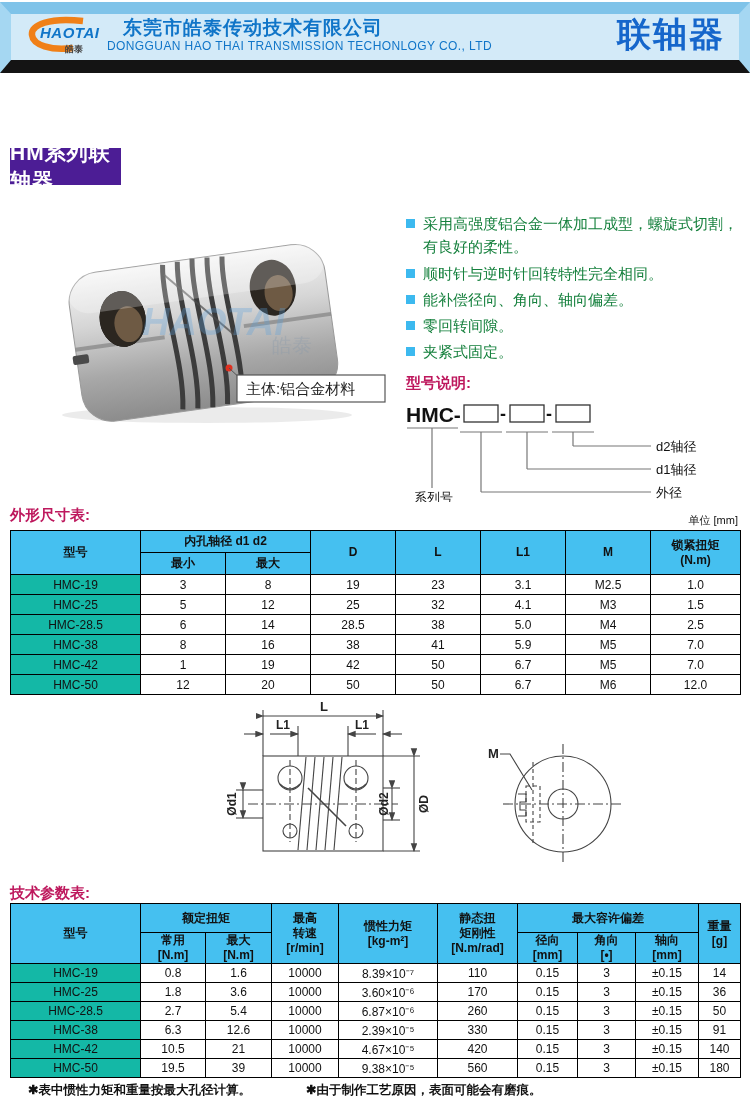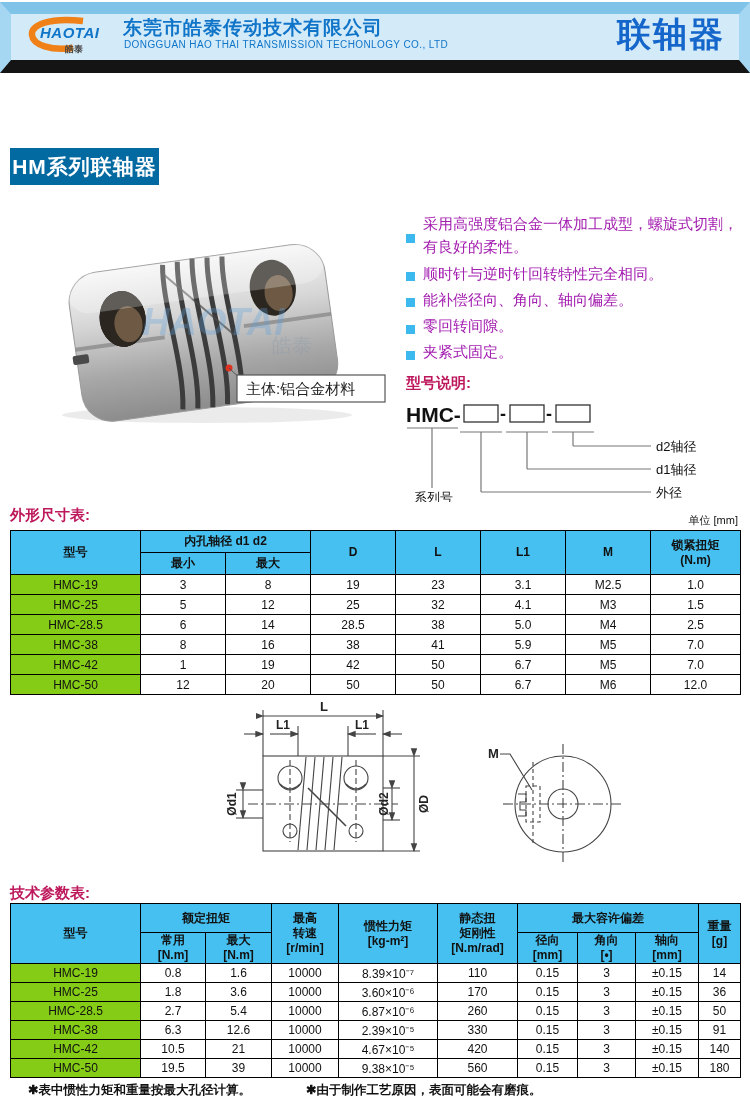--- a/index.html
+++ b/index.html
@@ -11,44 +11,44 @@
   .banner{
     position:absolute;top:2px;left:0;width:750px;height:71px;box-sizing:border-box;
     background:#d3eaf8;
     border-top:12px solid #7fc3e9;
     border-left:11px solid #a5d7f2;
     border-right:11px solid #a5d7f2;
     border-bottom:13px solid #141414;
   }
   .logo{position:absolute;left:12px;top:1px;width:92px;height:44px;}
   .company-cn{position:absolute;left:112px;top:1px;font-size:19px;font-weight:bold;color:#1075c8;letter-spacing:1px;white-space:nowrap;}
-  .company-en{position:absolute;left:113px;top:25px;font-size:10px;color:#1075c8;letter-spacing:.4px;white-space:nowrap;}
+  .company-en{position:absolute;left:96px;top:25px;font-size:12px;color:#1075c8;letter-spacing:.4px;white-space:nowrap;}
   .page-title{position:absolute;right:14px;top:-2px;font-size:34px;font-weight:bold;color:#1566cb;letter-spacing:2px;}
   
   .section-bar{position:absolute;top:148px;left:10px;right:5px;height:37px;display:flex;}
-  .sec-left{width:149px;background:#0369a1;color:#fff;font-size:21px;font-weight:bold;display:flex;align-items:center;justify-content:center;letter-spacing:1px;}
+  .sec-left{width:111px;background:#4c1d95;color:#fff;font-size:21px;font-weight:bold;display:flex;align-items:center;justify-content:center;letter-spacing:1px;}
   .sec-right{flex:1;margin-left:3px;background:#58a8e8;color:#fff;font-size:21px;font-weight:bold;display:flex;align-items:center;padding-left:13px;letter-spacing:1px;}
   
   .photo{position:absolute;left:22px;top:210px;width:368px;height:218px;}
   
   .features{position:absolute;left:406px;top:212px;width:338px;list-style:none;margin:0;padding:0;}
-  .features li{display:flex;font-size:15px;line-height:1.55;color:#a21caf;margin-bottom:3px;align-items:center;}
+  .features li{display:flex;font-size:15px;line-height:1.55;color:#15803d;margin-bottom:3px;}
   .features .bullet{flex:none;width:9px;height:9px;background:#3cb9ef;margin:7px 8px 0 0;}
   
   .model-title{position:absolute;left:406px;top:374px;font-size:15px;font-weight:bold;color:#be185d;}
   .model-diagram{position:absolute;left:406px;top:392px;width:340px;height:110px;}
   
   .tbl-label{position:absolute;left:10px;font-size:15px;font-weight:bold;color:#be185d;}
   .unit-label{position:absolute;right:12px;top:513px;font-size:11px;color:#111;text-align:right;}
   
   table{border-collapse:collapse;table-layout:fixed;position:absolute;left:10px;width:730px;font-size:12px;color:#111;}
   th,td{border:1px solid #000;text-align:center;padding:0 2px;box-sizing:border-box;}
   thead th{background:#45c0f0;font-weight:bold;white-space:pre-line;line-height:1.25;}
   tbody td{background:#fff;height:20px;}
-  tbody td.model{background:#84cc16;}
+  tbody td.model{background:#14b8a6;}
   #dim-table{top:530px;}
   #dim-table thead tr{height:22px;}
   #param-table{top:903px;font-size:12px;}
   #param-table thead tr{height:29px;}
   #param-table tbody td{height:19px;}
   
   .drawing{position:absolute;left:148px;top:698px;width:505px;height:185px;}
   svg text{font-family:"Liberation Sans",sans-serif;}
   
   .notes{position:absolute;left:28px;top:1082px;display:flex;gap:55px;font-size:12.5px;font-weight:bold;color:#111;}

